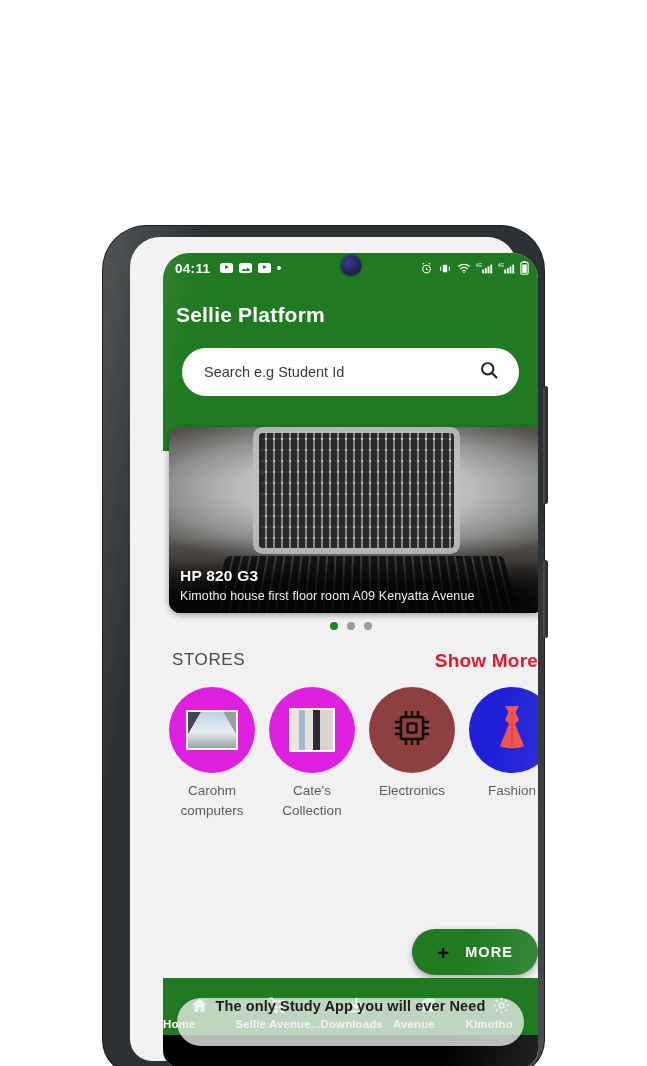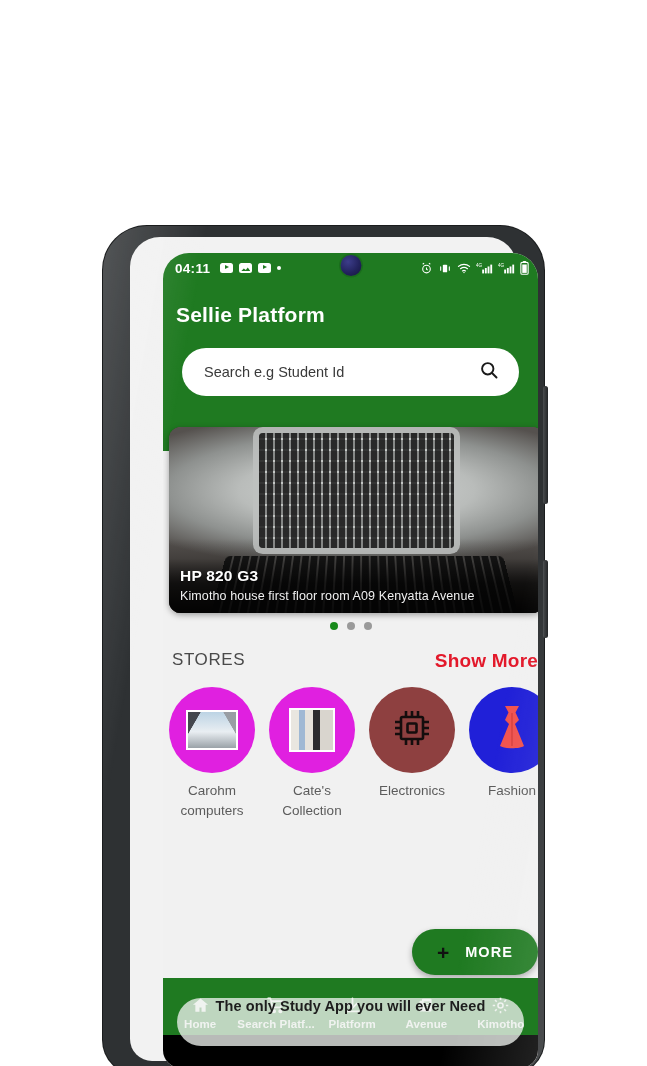--- a/index.html
+++ b/index.html
@@ -387,21 +387,21 @@
     bottom: 33px;
     height: 52px;
     background: #1f7a21;
     display: flex;
     align-items: flex-end;
     padding-bottom: 5px;
     z-index: 2;
   }
   .nav-item {
     flex: 1;
-    text-align: center;
+    text-align: left;
     color: #ffffff;
   }
   .nav-icon {
     height: 22px;
     display: flex;
     align-items: center;
     justify-content: center;
     margin-bottom: 2px;
   }
   .nav-icon svg { display: block; }
@@ -592,32 +592,32 @@
         </div>
 
         <div class="nav-item">
           <div class="nav-icon">
             <svg width="20" height="19" viewBox="0 0 24 24" fill="none" stroke="#ffffff" stroke-width="2" stroke-linecap="round" stroke-linejoin="round">
               <path d="M2 3h3l2.6 11.4h10.1L20.5 6.5H6"></path>
               <circle cx="9.5" cy="19.3" r="1.6" fill="#ffffff"></circle>
               <circle cx="17.5" cy="19.3" r="1.6" fill="#ffffff"></circle>
             </svg>
           </div>
-          <div class="nav-label">Search Platf...</div>
+          <div class="nav-label">Sellie Avenue...</div>
         </div>
 
         <div class="nav-item">
           <div class="nav-icon">
             <svg width="19" height="19" viewBox="0 0 24 24" fill="none" stroke="#ffffff" stroke-width="2.2" stroke-linecap="round" stroke-linejoin="round">
               <path d="M12 3v11"></path>
                 <path d="M6.5 9.5 12 15l5.5-5.5"></path>
                 <path d="M4 19.5h16"></path>
             </svg>
           </div>
-          <div class="nav-label">Platform</div>
+          <div class="nav-label">Downloads</div>
         </div>
 
         <div class="nav-item">
           <div class="nav-icon">
             <svg width="18" height="19" viewBox="0 0 24 24" fill="none" stroke="#ffffff" stroke-width="2">
               <rect x="6.5" y="3" width="13" height="17" rx="1.4" fill="#ffffff" stroke="none"></rect>
               <rect x="3.5" y="5.5" width="3.5" height="14.5" rx="1" fill="#ffffff" stroke="none"></rect>
               <path d="M9.5 7.5h7M9.5 10.5h7M9.5 13.5h4.5" stroke="#1f7a21" stroke-width="1.4" stroke-linecap="round"></path>
             </svg>
           </div>

